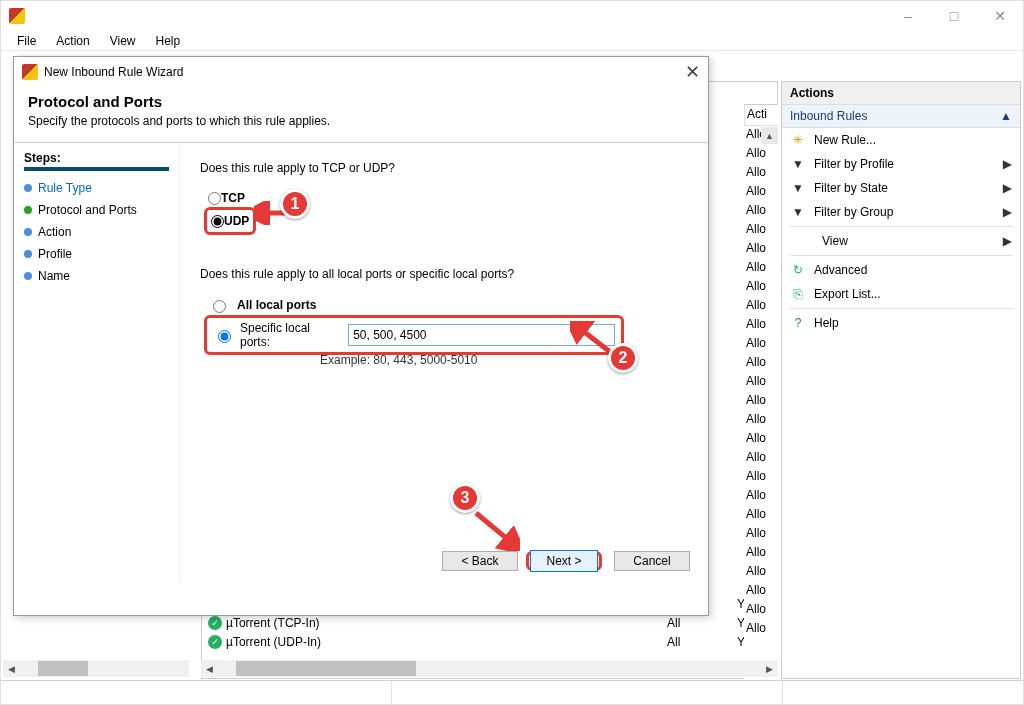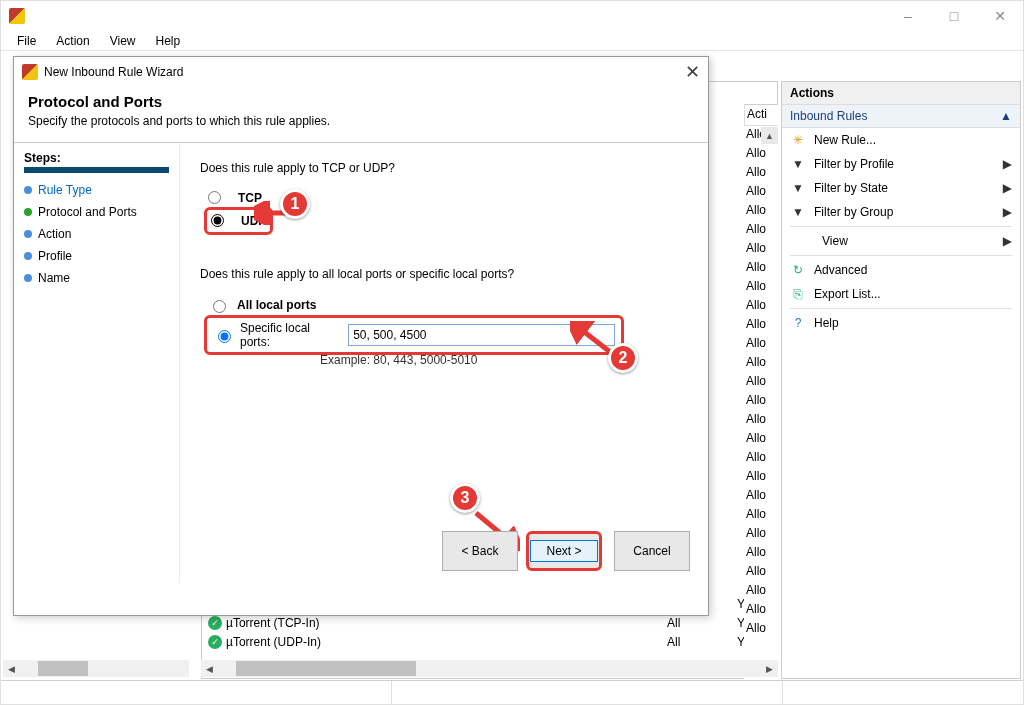--- a/index.html
+++ b/index.html
@@ -157,28 +157,28 @@
   .wiz-close { position:absolute;top:4px;right:8px;font-size:18px;color:#444;}
   .wiz-header { padding:6px 14px 14px 14px; border-bottom:1px solid #ccc;}
   .wiz-header h2 { margin:0 0 4px 0; font-size:15px; font-weight:bold;font-family:Tahoma,sans-serif;}
   .wiz-header p { margin:0; font-size:12px;}
   .wiz-body { display:flex; height:440px;}
   .wiz-steps {
     width:166px;
     padding:8px 10px;
     border-right:1px solid #eee;
   }
-  .wiz-steps h4 { margin:0 0 6px 0; font-size:12px; border-bottom:6px solid #0c4a6e;padding-bottom:2px;font-weight:bold;}
+  .wiz-steps h4 { margin:0 0 6px 0; font-size:12px; border-bottom:4px solid #0c4a6e;padding-bottom:2px;font-weight:bold;}
   .step { display:flex;align-items:center;gap:6px;padding:4px 0;font-size:12px;}
   .step .dot { width:8px;height:8px;border-radius:50%;background:#4a90d9;flex-shrink:0;}
   .step .dot.green { background:#2aa12a;}
   .step.active { color:#0066cc;}
   .wiz-content { flex:1; padding:14px 20px; position:relative;}
   .wiz-q { margin:4px 0 14px 0;}
-  .radio-row { display:flex;align-items:flex-start;gap:17px;padding:2px 0;}
+  .radio-row { display:flex;align-items:center;gap:0;padding:2px 0;}
   .radio-row input { margin:0; accent-color:#000;}
   .radio-row label { font-weight:bold;}
   .hl-red { border:3px solid #e53935; border-radius:6px; padding:2px 4px;}
   .port-group { margin-top:32px;}
   .port-row { display:flex;align-items:center;gap:8px;padding:2px 0;}
   .port-row label { font-weight:bold;}
   .port-input {
     width:270px; height:22px;
     border:1px solid #7aa7d8; padding:1px 4px;
     font-size:12px;font-family:inherit;
@@ -196,21 +196,21 @@
     display:flex;align-items:center;justify-content:center;
     box-shadow:0 1px 3px rgba(0,0,0,0.4);
   }
   .wiz-buttons {
     position:absolute;
     bottom:12px; right:18px;
     display:flex; gap:8px;
     align-items:center;
   }
   .btn {
-    width:76px;height:40px;
+    width:76px;height:20px;
     border:1px solid #adadad;
     background:#e8e8e8;
     font-size:12px;
     display:flex;align-items:center;justify-content:center;
   }
   .btn.next-hl { border:3px solid #e53935;border-radius:6px;padding:0;}
   .btn.next-hl > div {
     border:1px solid #0078d7;background:#e5f1fb;width:68px;height:22px;
     display:flex;align-items:center;justify-content:center;
   }

